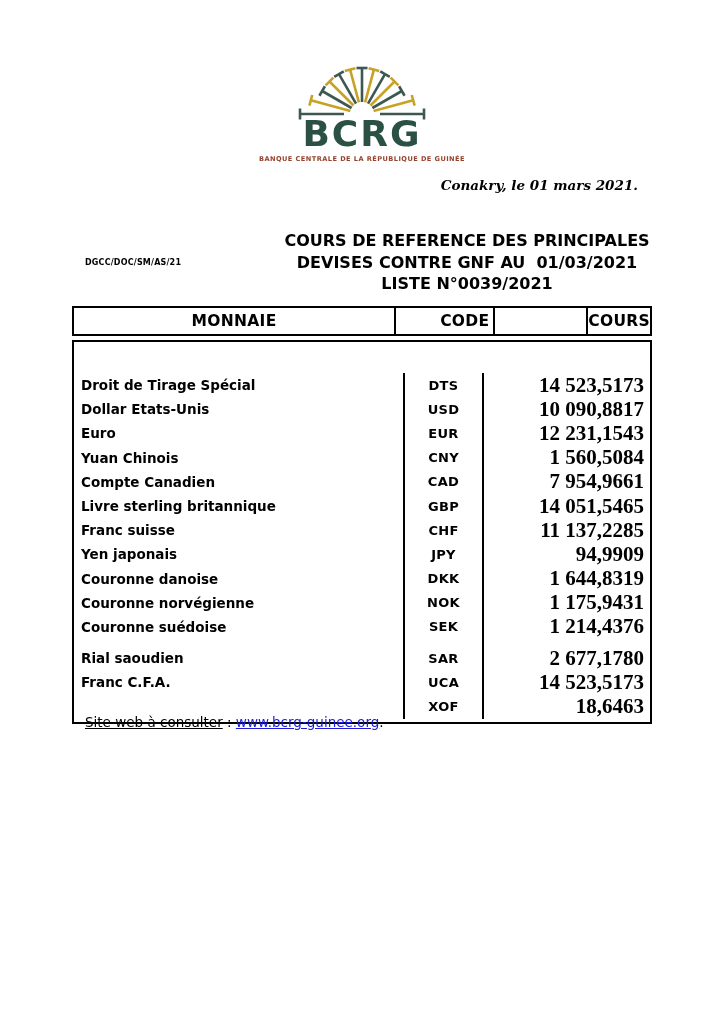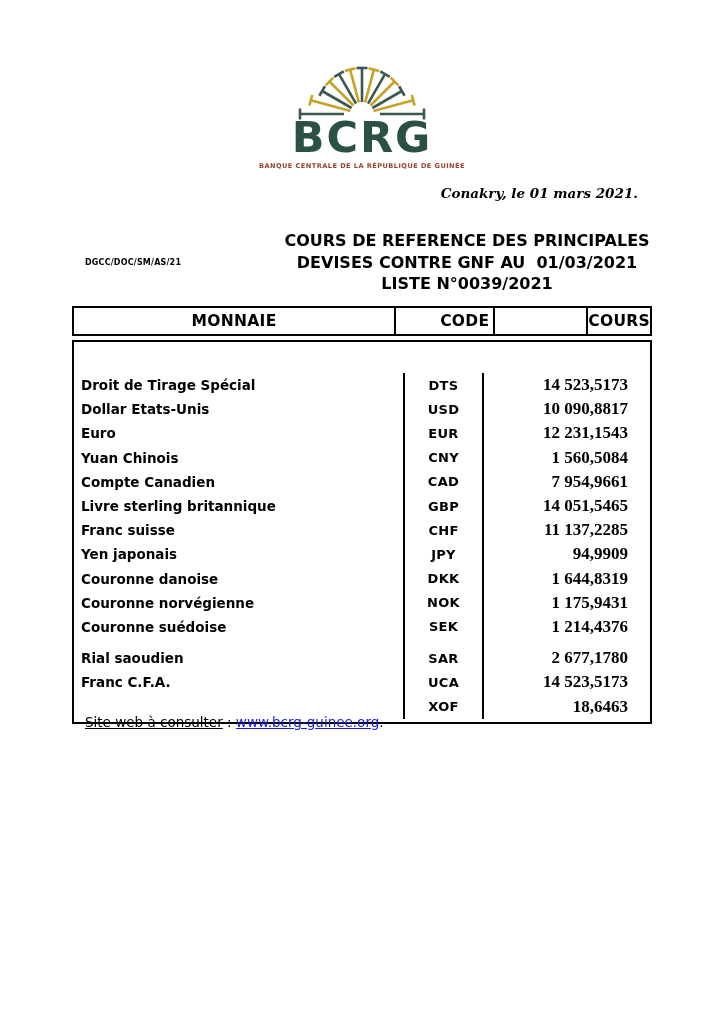--- a/index.html
+++ b/index.html
@@ -27,21 +27,21 @@
   
   .logo {
     position: absolute;
     top: 48px;
     left: 0;
     width: 100%;
     text-align: center;
   }
   .logo-rays { display: block; margin: 0 auto -4px auto; }
   .logo-acronym {
-    font-size: 43px;
+    font-size: 36px;
     font-weight: bold;
     letter-spacing: 2px;
     line-height: 1;
     color: var(--green);
     font-family: "DejaVu Sans", sans-serif;
   }
   .logo-tagline {
     margin-top: 3px;
     font-size: 6.6px;
     font-weight: bold;
@@ -51,21 +51,20 @@
 
   
   .dateline {
     position: absolute;
     top: 177px;
     right: 86px;
     font-family: "DejaVu Serif", "Liberation Serif", serif;
     font-style: italic;
     font-weight: bold;
     font-size: 13.5px;
-    margin-top: 8px;
   }
   .ref-number {
     position: absolute;
     top: 258px;
     left: 85px;
     font-size: 8px;
     font-weight: bold;
     letter-spacing: 0.2px;
   }
   .title-block {
@@ -133,23 +132,23 @@
     font-weight: bold;
   }
   .cell-code {
     justify-content: center;
     font-size: 13px;
     font-weight: bold;
     letter-spacing: 0.3px;
   }
   .cell-cours {
     justify-content: flex-end;
-    padding-right: 22px;
+    padding-right: 6px;
     font-family: "Liberation Serif", "DejaVu Serif", serif;
-    font-size: 17px;
+    font-size: 21px;
     font-weight: bold;
   }
 
   
   .footer-line {
     position: absolute;
     top: 714px;
     left: 85px;
     font-size: 13.5px;
     font-weight: normal;

